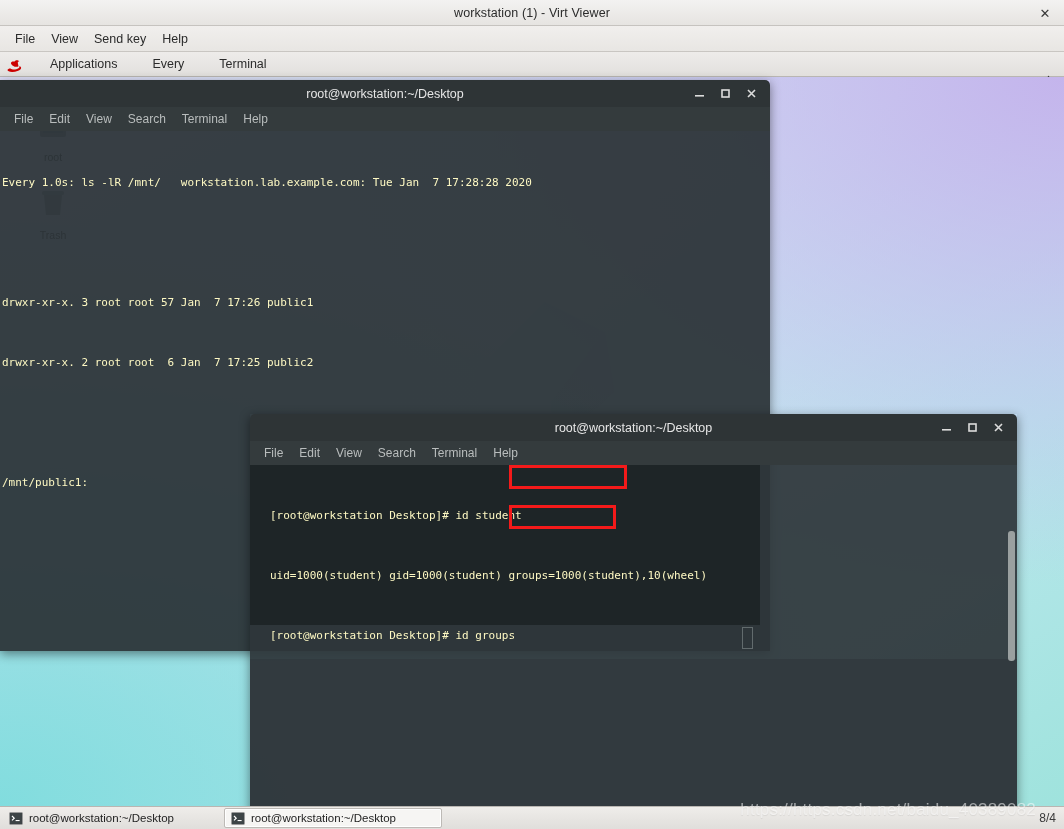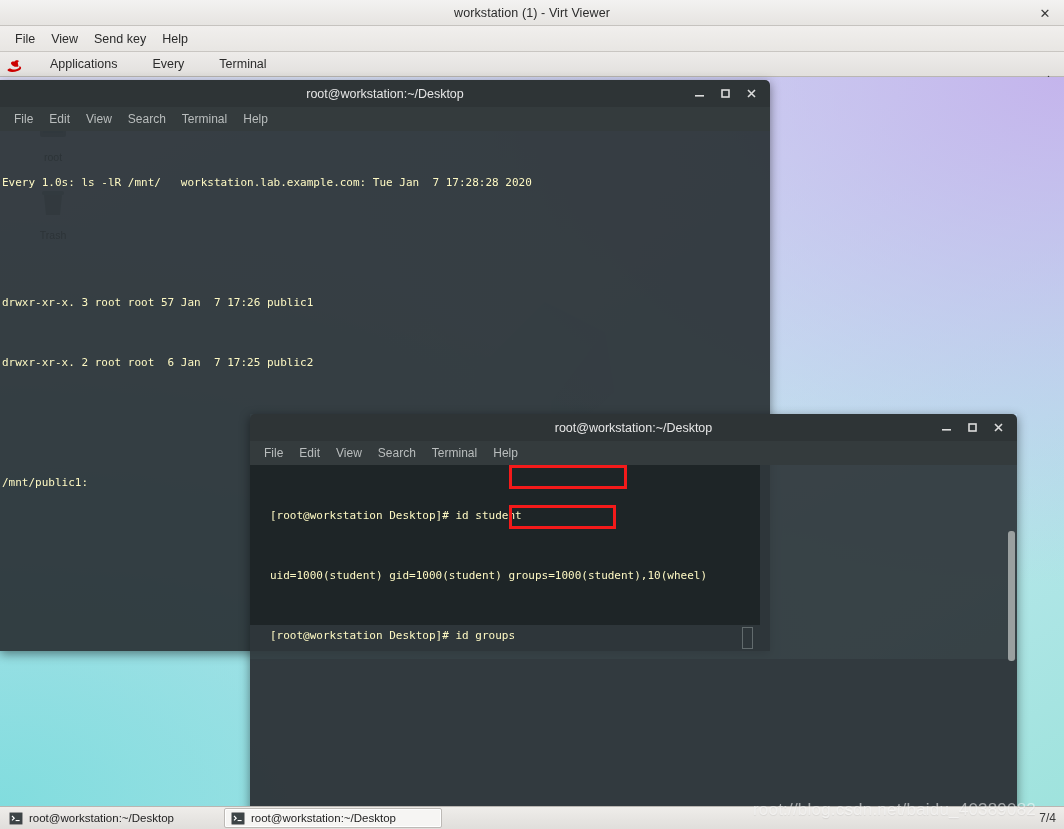--- a/index.html
+++ b/index.html
@@ -326,17 +326,17 @@
       <span>root@workstation:~/Desktop</span>
     </div>
     <div class="tb-btn active">
       <svg class="tb-ico" viewBox="0 0 14 13">
         <rect x="0.5" y="0.5" width="13" height="12" rx="1" fill="#3d4446" stroke="#9a9a9a"></rect>
         <path d="M3 4l2.2 2.2L3 8.4" stroke="#ffffff" stroke-width="1.2" fill="none"></path>
         <rect x="6.6" y="8" width="4" height="1.1" fill="#ffffff"></rect>
       </svg>
       <span>root@workstation:~/Desktop</span>
     </div>
-    <span class="tb-pages">7/4</span>
-  </div>
-
-  <div class="watermark">root://blog.csdn.net/baidu_40389082</div>
+    <span class="tb-pages">8/4</span>
+  </div>
+
+  <div class="watermark">https://https.csdn.net/baidu_40389082</div>
 </div>
 
 </body></html>

